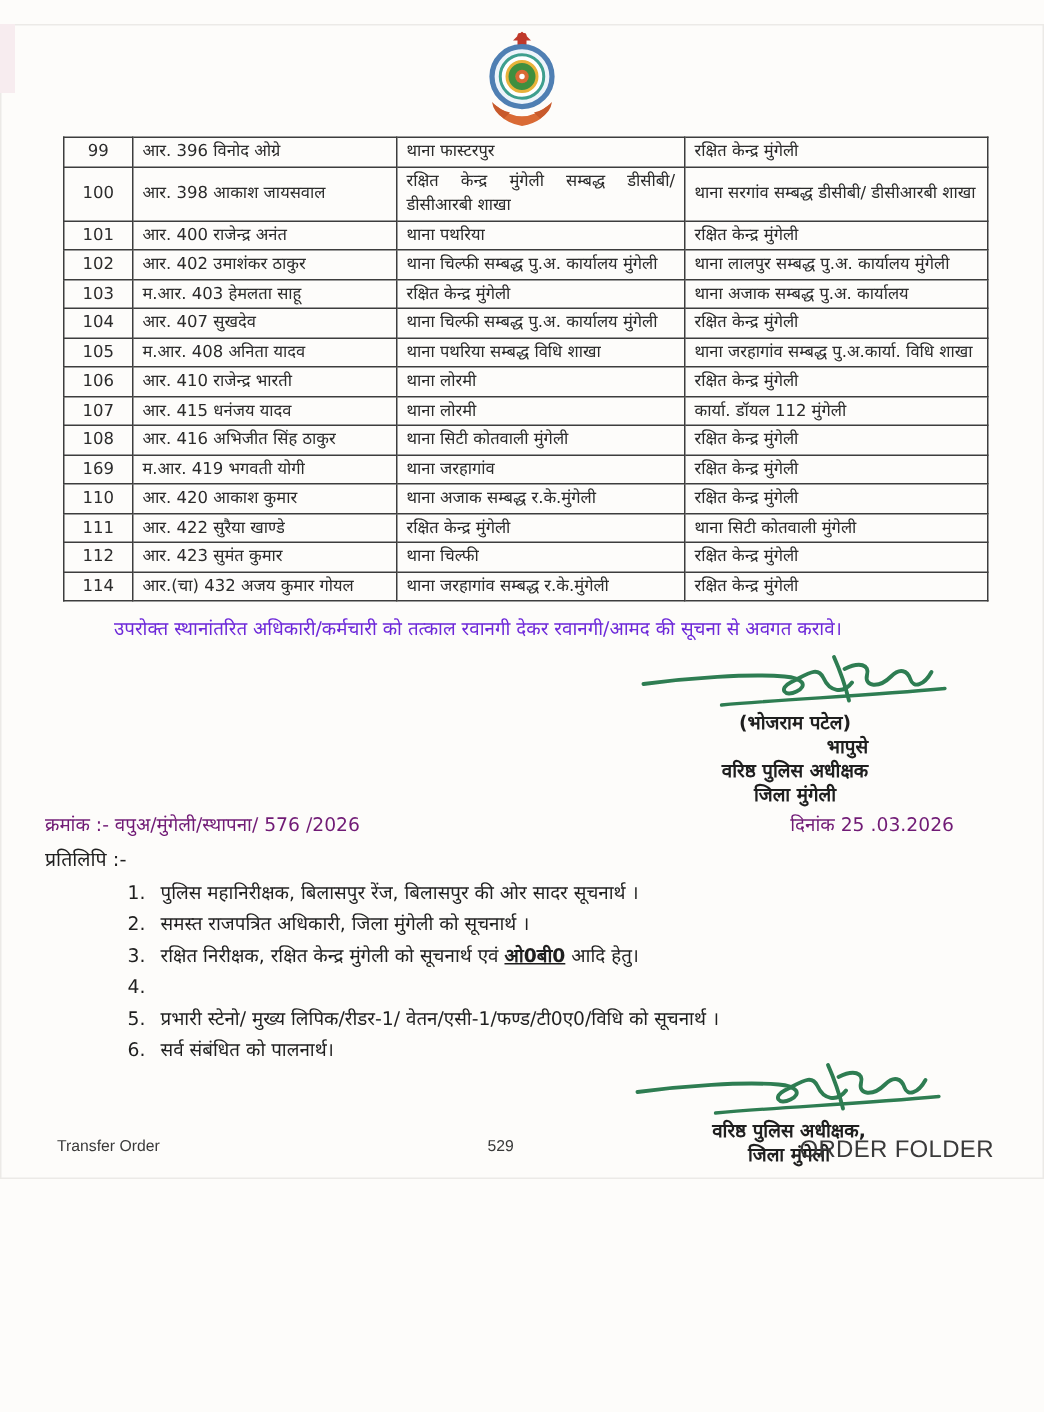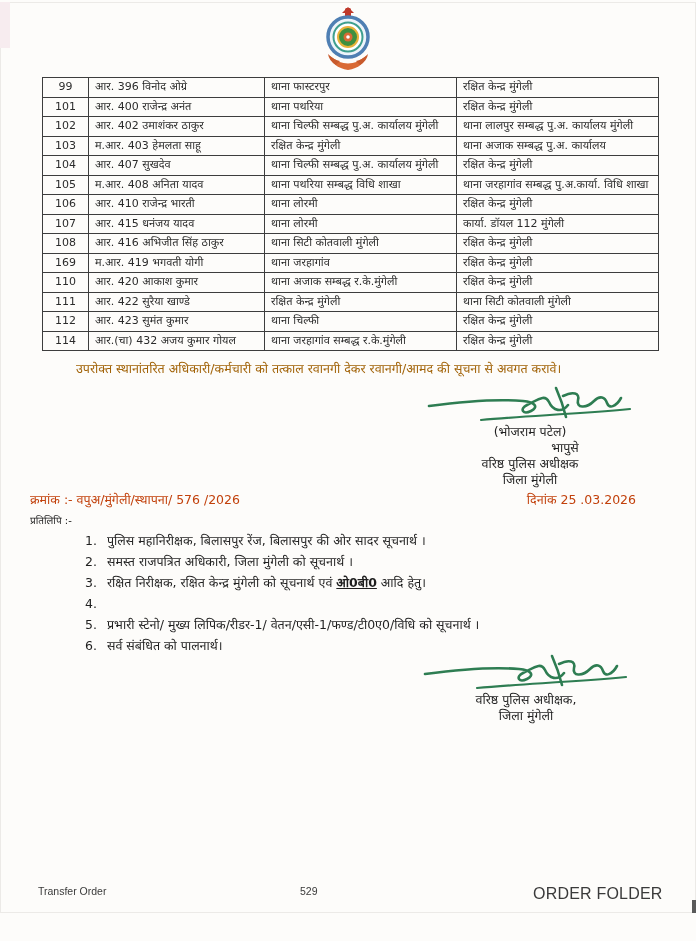--- a/index.html
+++ b/index.html
@@ -1,64 +1,64 @@
 <!DOCTYPE html>
 <html><head>
 <meta charset="utf-8">
 <style>
   * { margin:0; padding:0; box-sizing:border-box; }
   html,body { background:#fdfcfa; }
   body { font-family:"DejaVu Sans", sans-serif; color:#262626; }
   .page {
-    position:relative; width:696px; height:911px; margin:2px auto;
+    position:relative; width:696px; height:770px; margin:16px auto;
     background:#fdfcfa; overflow:hidden;
     box-shadow: inset 0 0 0 1px #eceae7;
   }
   .scan-tint-topleft { position:absolute; left:0; top:0; width:10px; height:46px; background:#f7ecef; }
   .scan-edge-right  { position:absolute; right:0; top:898px; width:4px; height:43px; background:#5a5a5a; }
 
   .emblem-wrap { display:flex; justify-content:center; padding-top:5px; height:72px; }
 
   table.transfer {
     margin:3px auto 0 42px; width:616px;
     border-collapse:collapse; table-layout:fixed;
     font-size:11px; line-height:1.5; color:#2b2b2b;
   }
   table.transfer td { border:1.4px solid #3d3d3d; padding:1px 6px; vertical-align:middle; }
   td.c-sno  { text-align:center; }
   td.c-name { text-align:left; }
   td.c-from, td.c-to { text-align:justify; }
 
   .instruction {
     margin:9px 40px 0 42px; font-size:12.5px; line-height:1.45;
-    text-indent:34px; text-align:justify; color:#a16207;
-  }
-
-  .sig-block { width:240px; margin-left:auto; text-align:center; }
+    text-indent:34px; text-align:justify; color:#6d28d9;
+  }
+
+  .sig-block { width:240px; margin-left:auto; text-align:center;font-weight:bold; }
   .sig1 { margin-right:46px; margin-top:2px; }
   .sig2 { margin-right:50px; margin-top:-8px; }
   .sig-ink { display:block; margin:0 auto -4px auto; }
   .sig-line { font-size:12.5px; line-height:16px; color:#1f1f1f; }
   .sig-line.svc { padding-left:70px; }
 
   .ref-row {
     display:flex; justify-content:space-between;
-    margin:3px 60px 0 30px; font-size:12.5px; color:#c2410c;gap:42px;
-  }
-  .copy-label { margin:5px 0 0 30px; font-size:10px; color:#1f1f1f; }
+    margin:3px 60px 0 30px; font-size:12.5px; color:#701a75;gap:42px;
+  }
+  .copy-label { margin:5px 0 0 30px; font-size:13px; color:#1f1f1f; }
   .copy-list { margin:3px 30px 0 85px; font-size:12.5px; color:#1f1f1f; }
   .copy-item { display:flex; line-height:21px; }
   .copy-item .num { width:22px; flex:0 0 22px; }
   .copy-item .bold-part { font-weight:bold; text-decoration:underline; }
 
   .footer { position:absolute; left:0; right:0; bottom:12px; height:16px;
     font-family:"Liberation Sans", sans-serif; font-size:10.5px; color:#3a3a3a; }
   .footer span { position:absolute; white-space:nowrap; }
   .footer .f-left { left:38px; }
-  .footer .f-center { left:300px; }
+  .footer .f-center { left:325px; }
   .footer .f-right { left:533px; font-weight:normal; font-size:16px; letter-spacing:.2px; }
 </style>
 </head>
 <body>
 
 <div class="page">
   <div class="scan-tint-topleft"></div>
   <div class="scan-edge-right"></div>
 
   <div class="emblem-wrap">
@@ -84,20 +84,26 @@
         <col style="width:202px">
       </colgroup>
     <tbody>
       <tr>
           <td class="c-sno">99</td>
           <td class="c-name">आर. 396 विनोद ओग्रे</td>
           <td class="c-from">थाना फास्टरपुर</td>
           <td class="c-to">रक्षित केन्द्र मुंगेली</td>
         </tr>
       <tr>
+          <td class="c-sno">100</td>
+          <td class="c-name">आर. 398 आकाश जायसवाल</td>
+          <td class="c-from">रक्षित केन्द्र मुंगेली सम्बद्ध डीसीबी/ डीसीआरबी शाखा</td>
+          <td class="c-to">थाना सरगांव सम्बद्ध डीसीबी/ डीसीआरबी शाखा</td>
+        </tr>
+      <tr>
           <td class="c-sno">101</td>
           <td class="c-name">आर. 400 राजेन्द्र अनंत</td>
           <td class="c-from">थाना पथरिया</td>
           <td class="c-to">रक्षित केन्द्र मुंगेली</td>
         </tr>
       <tr>
           <td class="c-sno">102</td>
           <td class="c-name">आर. 402 उमाशंकर ठाकुर</td>
           <td class="c-from">थाना चिल्फी सम्बद्ध पु.अ. कार्यालय मुंगेली</td>
           <td class="c-to">थाना लालपुर सम्बद्ध पु.अ. कार्यालय मुंगेली</td>

